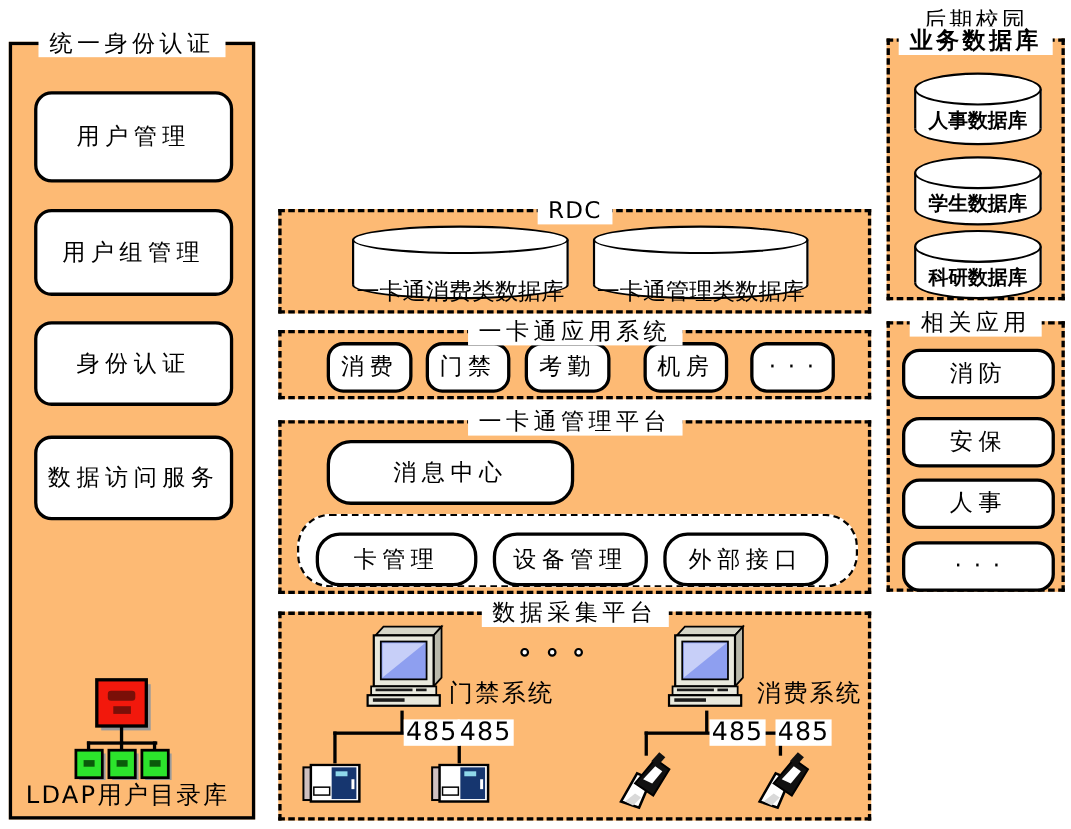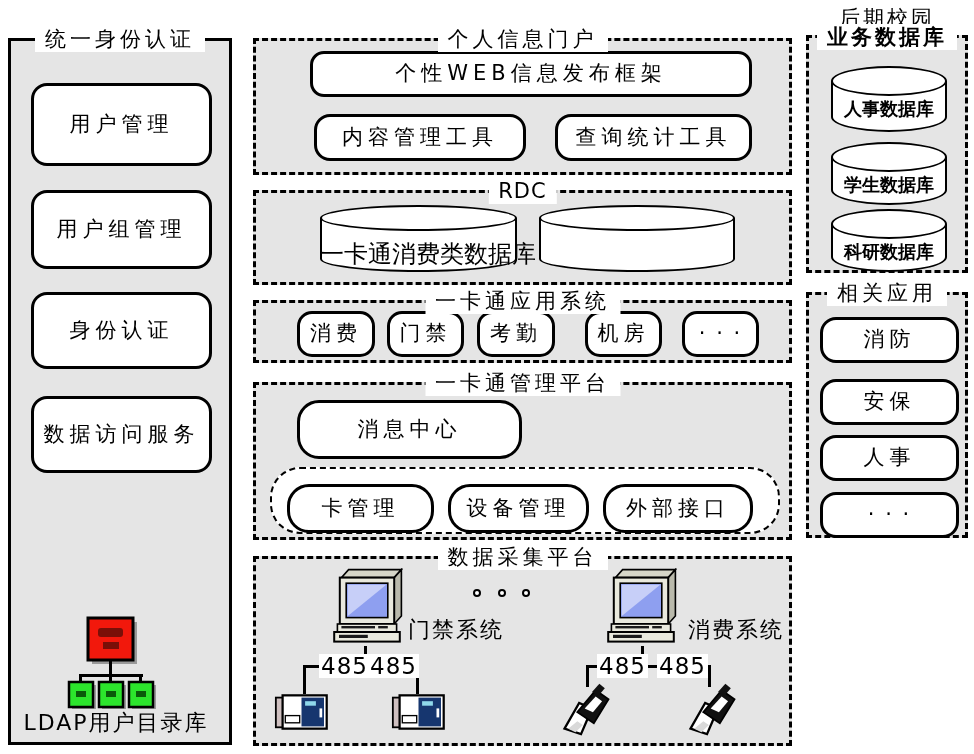--- a/index.html
+++ b/index.html
@@ -2,21 +2,21 @@
 <html><head>
 <meta charset="utf-8">
 <style>
   html,body { margin:0; padding:0; background:#fff; }
   * { box-sizing:border-box; }
   .canvas {
     position:relative; width:974px; height:754px; background:#fff;
     font-family:"DejaVu Sans", sans-serif; color:#000; overflow:hidden;
   }
   
-  .panel { position:absolute; background:#e5e5e5; }
+  .panel { position:absolute; background:#fdba74; }
   .solid  { border:3px solid #000; }
   .dashed { border:3px dashed #000; }
   .ptitle {
     position:absolute; top:-15px; left:50%; transform:translateX(-50%);
     background:#fff; padding:0 10px; font-size:21px; letter-spacing:4px;
     white-space:nowrap; z-index:5; line-height:26px;
   }
   
   .rbox {
     position:absolute; border:3px solid #000; border-radius:16px; background:#fff;
@@ -28,30 +28,30 @@
     position:absolute; border:2.5px dashed #000; border-radius:30px; background:#fff; z-index:1;
   }
   
   .cyl { position:absolute; z-index:2; }
   .cyl .ce,.cyl .ct { position:absolute; left:0; right:0; height:26px;
     border:2.5px solid #000; border-radius:50%; background:#fff; }
   .cyl .ct { top:0; z-index:2; }
   .cyl .ce { bottom:0; z-index:0; }
   .cyl .cb { position:absolute; left:0; right:0; top:13px; bottom:13px;
     border-left:2.5px solid #000; border-right:2.5px solid #000; background:#fff; z-index:1; }
-  .cyl .clbl { position:absolute; left:0; right:0; top:33px; text-align:center;
-    font-size:24px; letter-spacing:0px; z-index:3; white-space:nowrap; }
+  .cyl .clbl { position:absolute; left:0; right:0; top:46px; text-align:center;
+    font-size:21px; letter-spacing:0px; z-index:3; white-space:nowrap; }
   .cylr .ce,.cylr .ct { height:30px; }
   .cylr .cb { top:15px; bottom:15px; }
   .cylr .clbl { top:31px; font-size:18px; }
   
   .ln { position:absolute; background:#000; z-index:1; }
   
   .bus { position:absolute; font-size:23px; background:#fff; padding:0 2px;
-    z-index:3; line-height:24px; letter-spacing:1px; }
+    z-index:3; line-height:24px; letter-spacing:1px;margin-left:48px; }
   
   .syslbl { position:absolute; font-size:22px; letter-spacing:2px; white-space:nowrap; z-index:3; }
   
   .dot { position:absolute; width:8px; height:8px; border:2.5px solid #000;
     border-radius:50%; background:#fff; z-index:2; }
   .icon { position:absolute; z-index:2; }
   .ldap-label { position:absolute; font-size:22px; letter-spacing:2px;
     text-align:center; white-space:nowrap; z-index:2; }
   .cdb-title1 { position:absolute; left:806px; top:4px; width:162px; text-align:center;
     font-size:21px; letter-spacing:3px; z-index:4; }
@@ -97,45 +97,34 @@
       <rect x="33" y="67" width="24" height="25" stroke="#000" stroke-width="2.5" fill="#2ce42c"></rect>
       <rect x="63" y="67" width="24" height="25" stroke="#000" stroke-width="2.5" fill="#2ce42c"></rect>
       <rect x="93" y="67" width="24" height="25" stroke="#000" stroke-width="2.5" fill="#2ce42c"></rect>
       <rect x="40" y="76" width="10" height="6" fill="#0a5a0a"></rect>
       <rect x="70" y="76" width="10" height="6" fill="#0a5a0a"></rect>
       <rect x="100" y="76" width="10" height="6" fill="#0a5a0a"></rect>
     </svg>
     <div class="ldap-label" style="left:10px; top:667px; width:190px;">LDAP用户目录库</div>
   </section>
 
-  <section class="panel dashed" style="left:253px; top:38px; width:539px; height:137px;">
-    <span class="ptitle">个人信息门户</span>
-    <div class="rbox" style="left:54px; top:10px; width:442px; height:46px; border-radius:14px;">
-      <div>个性WEB信息发布框架</div>
-    </div>
-    <div class="rbox" style="left:58px; top:73px; width:212px; height:47px; border-radius:16px;">
-      <div>内容管理工具</div>
-    </div>
-    <div class="rbox" style="left:299px; top:73px; width:197px; height:47px; border-radius:16px;">
-      <div>查询统计工具</div>
-    </div>
-  </section>
 
   <section class="panel dashed" style="left:253px; top:190px; width:539px; height:95px;">
     <span class="ptitle" style="letter-spacing:1px;">RDC</span>
     <div class="cyl" style="left:64px; top:12px; width:197px; height:67px;">
       <div class="ce"></div>
       <div class="cb"></div>
       <div class="ct"></div>
       <div class="clbl">一卡通消费类数据库</div>
     </div>
     <div class="cyl" style="left:283px; top:12px; width:196px; height:67px;">
       <div class="ce"></div>
       <div class="cb"></div>
       <div class="ct"></div>
+      <div class="clbl">一卡通管理类数据库</div>
     </div>
   </section>
 
   <section class="panel dashed" style="left:253px; top:300px; width:539px; height:63px;">
     <span class="ptitle">一卡通应用系统</span>
     <div class="rbox sm" style="left:41px; top:8px; width:78px; height:46px;">
       <div>消费</div>
     </div>
     <div class="rbox sm" style="left:131px; top:8px; width:77px; height:46px;">
       <div>门禁</div>

